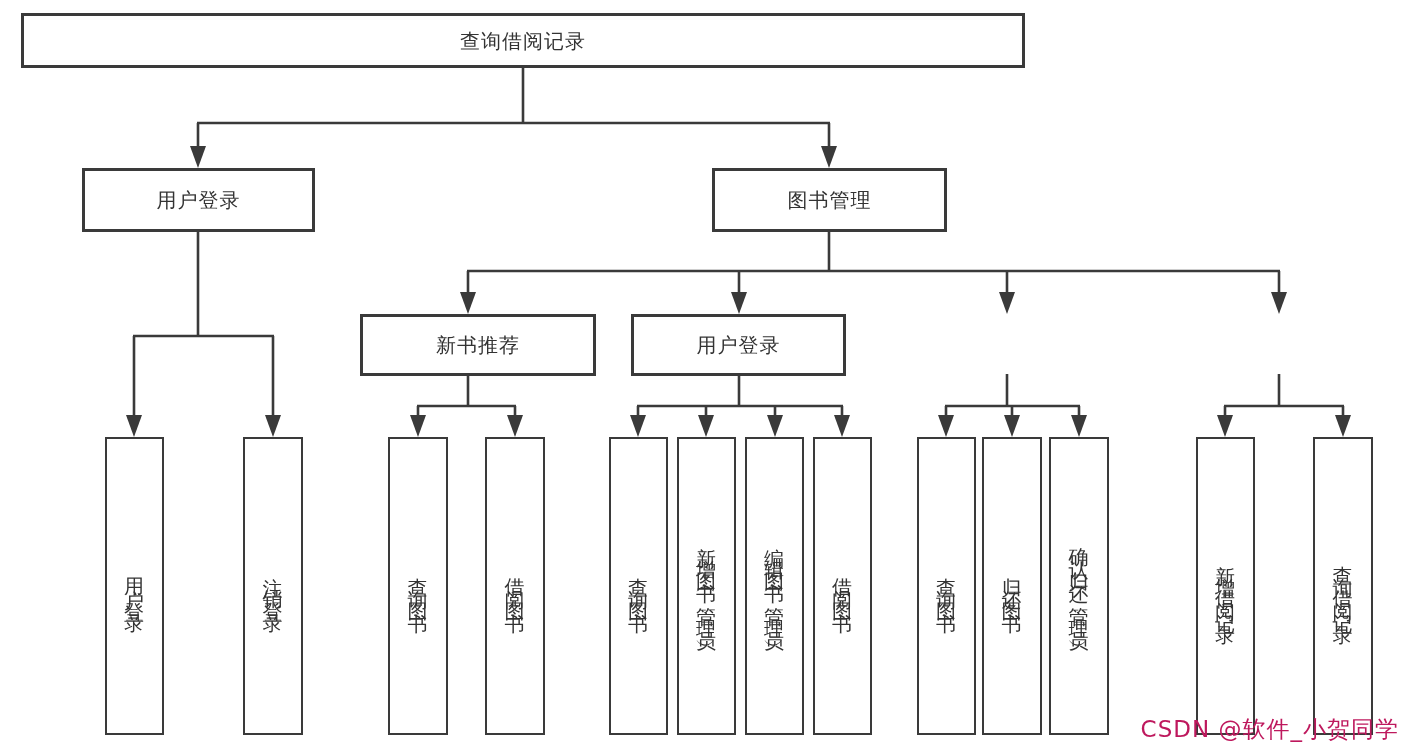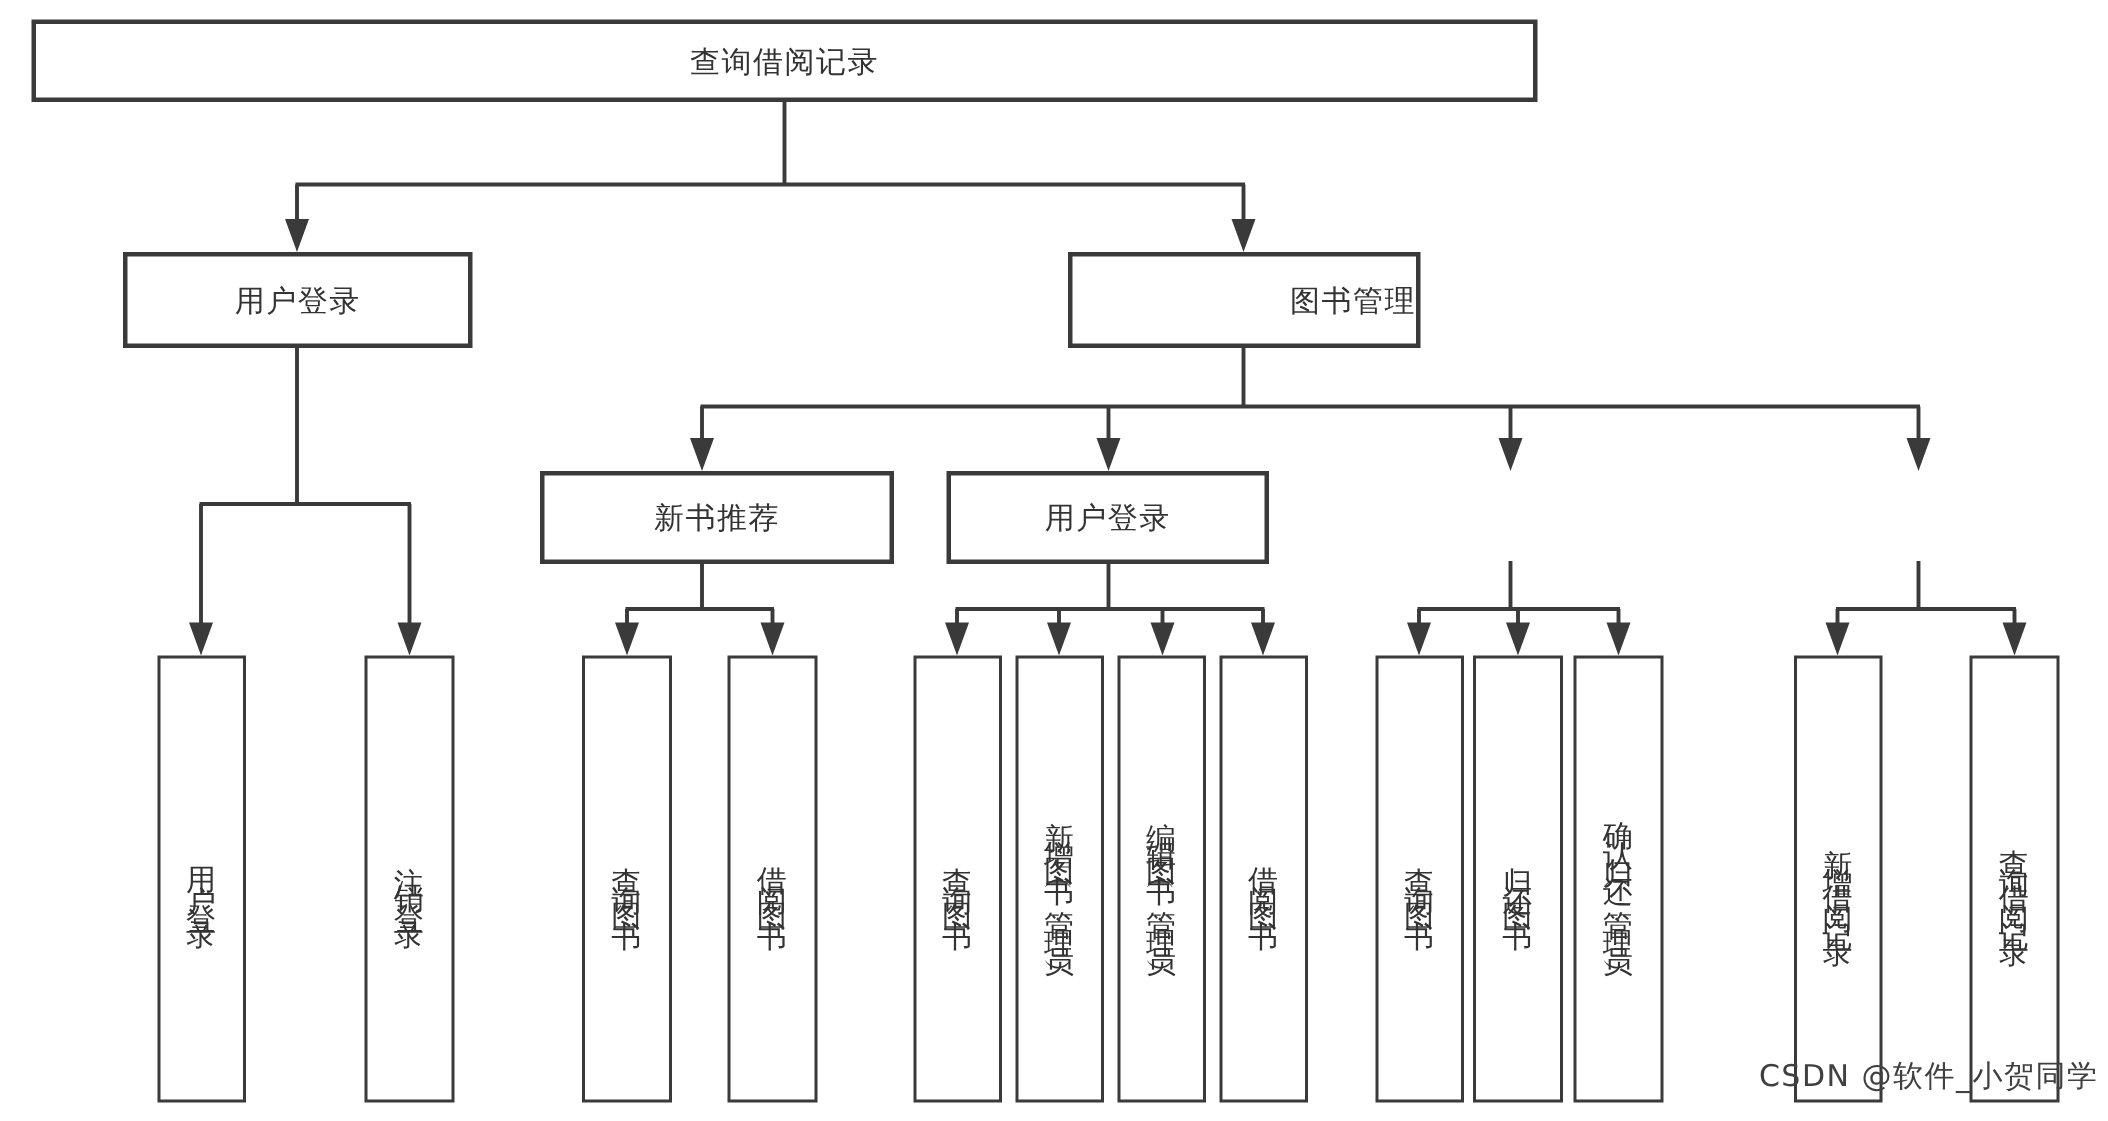--- a/index.html
+++ b/index.html
@@ -41,23 +41,23 @@
   .v-label {
     writing-mode: vertical-rl;
     text-orientation: mixed;
     letter-spacing: 12px;
     line-height: 1;
     white-space: nowrap;
   }
   .watermark {
     position: absolute;
     right: 6px;
-    bottom: 16px;
-    font-size: 20px;
-    color: #404040;
+    bottom: 2px;
+    font-size: 23px;
+    color: #be185d;
     letter-spacing: 1px;
     white-space: nowrap;
     z-index: 5;
   }
 </style>
 </head>
 <body>
 
 <div class="stage">
 
@@ -142,21 +142,21 @@
     </g>
   </svg>
 
   <div class="node" style="left:21px; top:13px; width:1004px; height:55px;">
     <span>查询借阅记录</span>
   </div>
 
   <div class="node" style="left:82px; top:168px; width:233px; height:64px;">
     <span>用户登录</span>
   </div>
-  <div class="node" style="left:712px; top:168px; width:235px; height:64px;justify-content:flex-end;">
+  <div class="node" style="left:712px; top:168px; width:235px; height:64px;">
     <span>图书管理</span>
   </div>
 
   <div class="node" style="left:360px; top:314px; width:236px; height:62px;">
     <span>新书推荐</span>
   </div>
   <div class="node" style="left:631px; top:314px; width:215px; height:62px;">
     <span>用户登录</span>
   </div>
 

